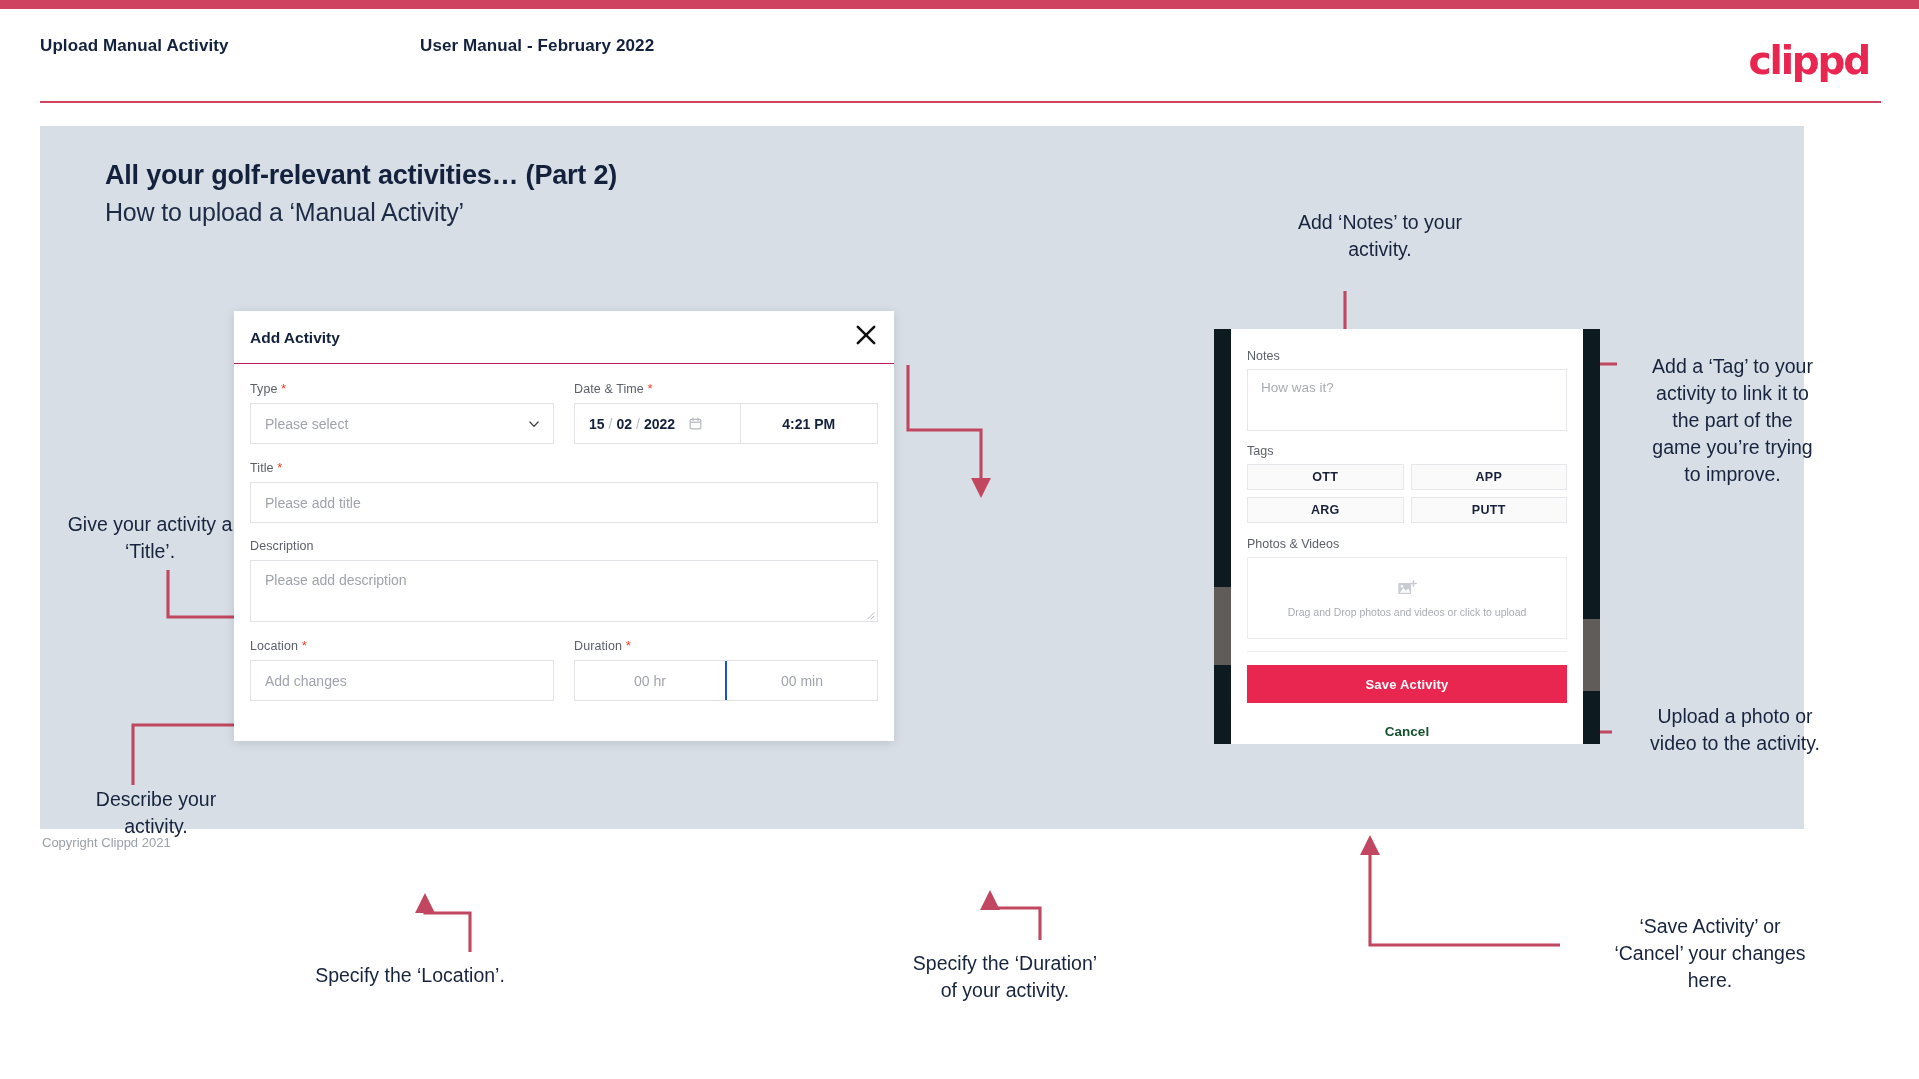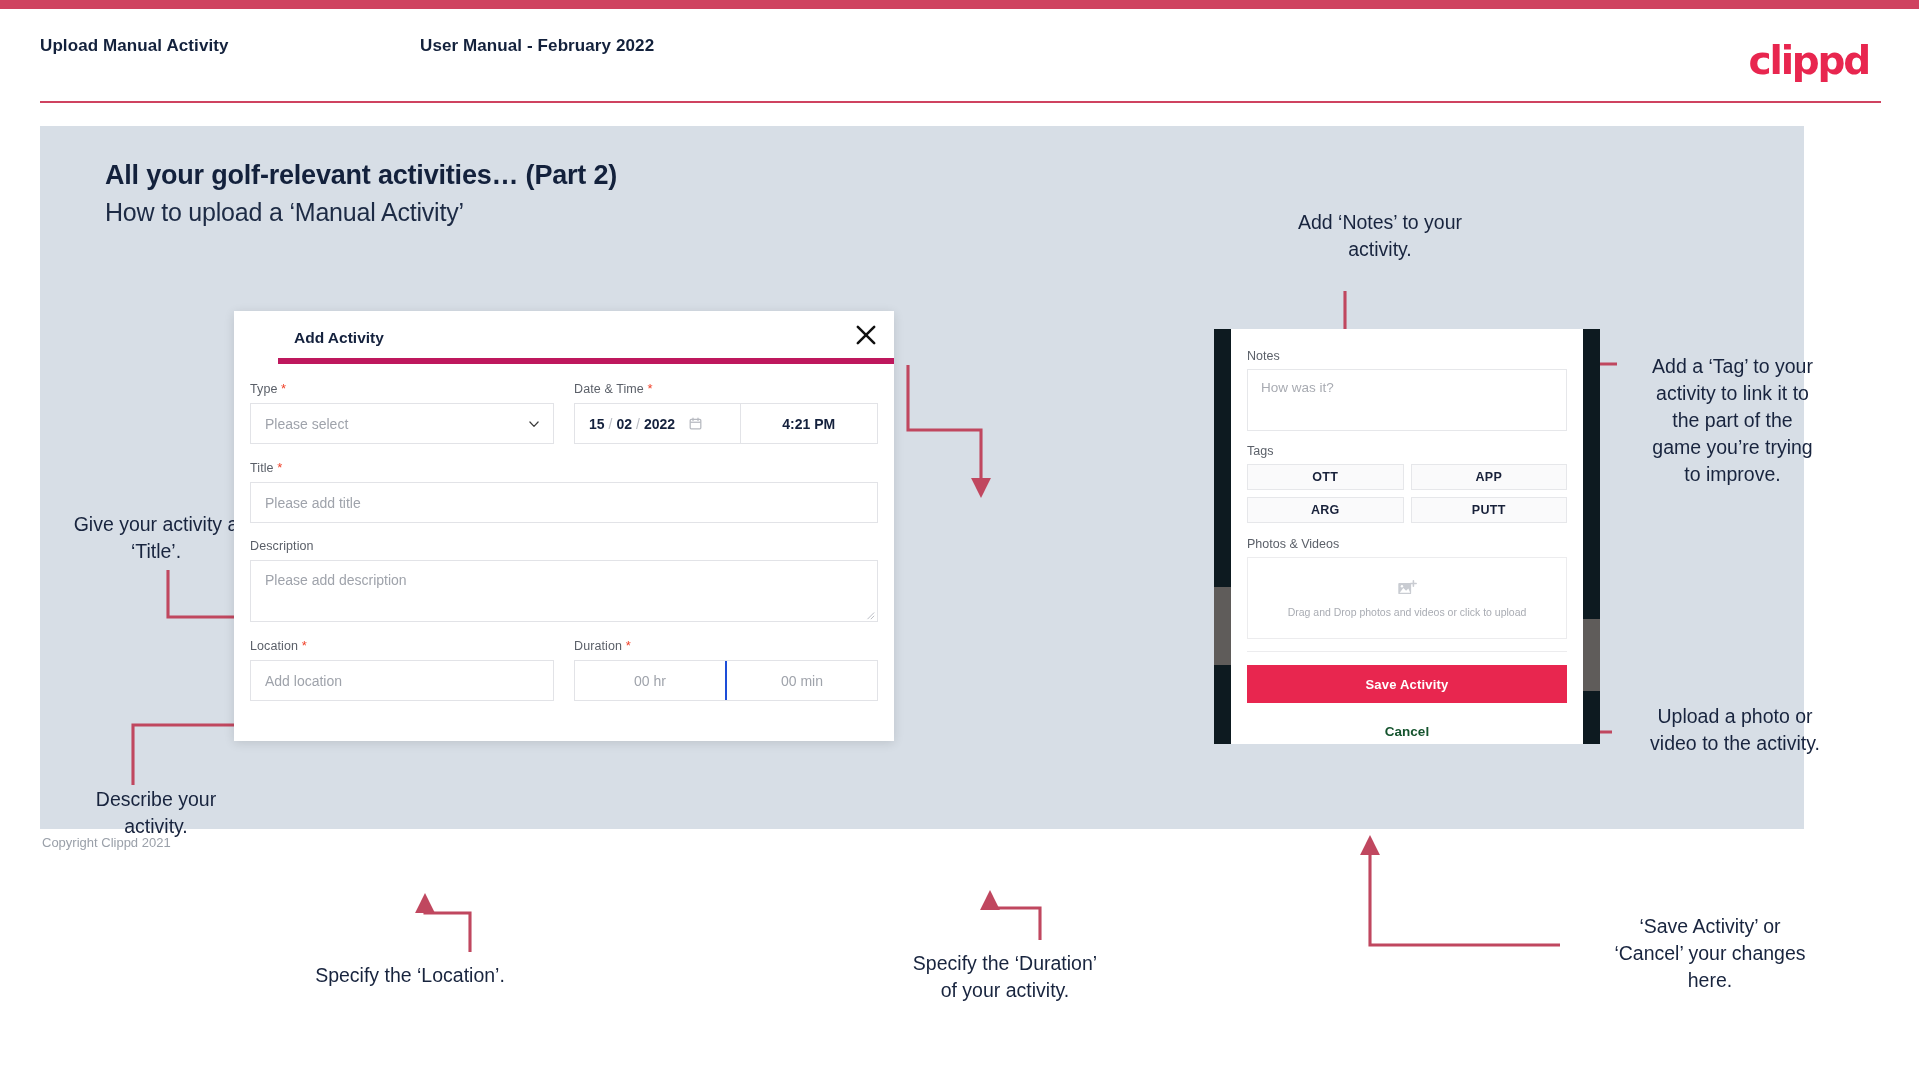--- a/index.html
+++ b/index.html
@@ -65,22 +65,21 @@
 
   
   .dialog {
     position:absolute; left:234px; top:311px;
     width:660px; height:430px;
     background:#ffffff;
     box-shadow:0 2px 10px rgba(0,0,0,.12);
   }
   .dialog-head {
     position:relative; height:53px;
-    border-bottom:6px solid #be185d;
-    margin-left:44px;
+    border-bottom:1px solid #be185d;
   }
   .dialog-title {
     position:absolute; left:16px; top:18px;
     font-size:15.5px; font-weight:bold; color:#14213d;
   }
   .dialog-close {
     position:absolute; right:14px; top:10px;
     width:28px; height:28px; color:#111; cursor:pointer;
   }
   .dialog-body { padding:17px 16px 0 16px; }
@@ -193,21 +192,21 @@
   <div class="header-rule"></div>
 
   <div class="slide">
     <div class="slide-title">All your golf-relevant activities… (Part 2)</div>
     <div class="slide-subtitle">How to upload a ‘Manual Activity’</div>
   </div>
 
   <div class="anno" style="left:284px; top:308px; width:250px;">What type of activity was it?
 Lesson, Chipping etc.</div>
   <div class="anno" style="left:625px; top:330px; width:250px;">Add ‘Date &amp; Time’.</div>
-  <div class="anno" style="left:46px; top:511px; width:220px;">Give your activity a
+  <div class="anno" style="left:40px; top:511px; width:220px;">Give your activity a
 ‘Title’.</div>
   <div class="anno" style="left:46px; top:786px; width:220px;">Describe your
 activity.</div>
   <div class="anno" style="left:265px; top:962px; width:290px;">Specify the ‘Location’.</div>
   <div class="anno" style="left:860px; top:950px; width:290px;">Specify the ‘Duration’
 of your activity.</div>
   <div class="anno" style="left:1235px; top:209px; width:290px;">Add ‘Notes’ to your
 activity.</div>
   <div class="anno" style="left:1625px; top:353px; width:215px;">Add a ‘Tag’ to your
 activity to link it to
@@ -319,21 +318,21 @@
         </div>
       </div>
 
       <div class="frow fgroup">
         <div class="fcol">
           <div class="flabel">
             <span>Location</span>
             <span class="req">*</span>
           </div>
           <div class="field">
-            <span>Add location</span>
+            <span>Add changes</span>
           </div>
         </div>
         <div class="fcol">
           <div class="flabel">
             <span>Duration</span>
             <span class="req">*</span>
           </div>
           <div class="durwrap">
             <div class="durcell first">
               <span>00 hr</span>

